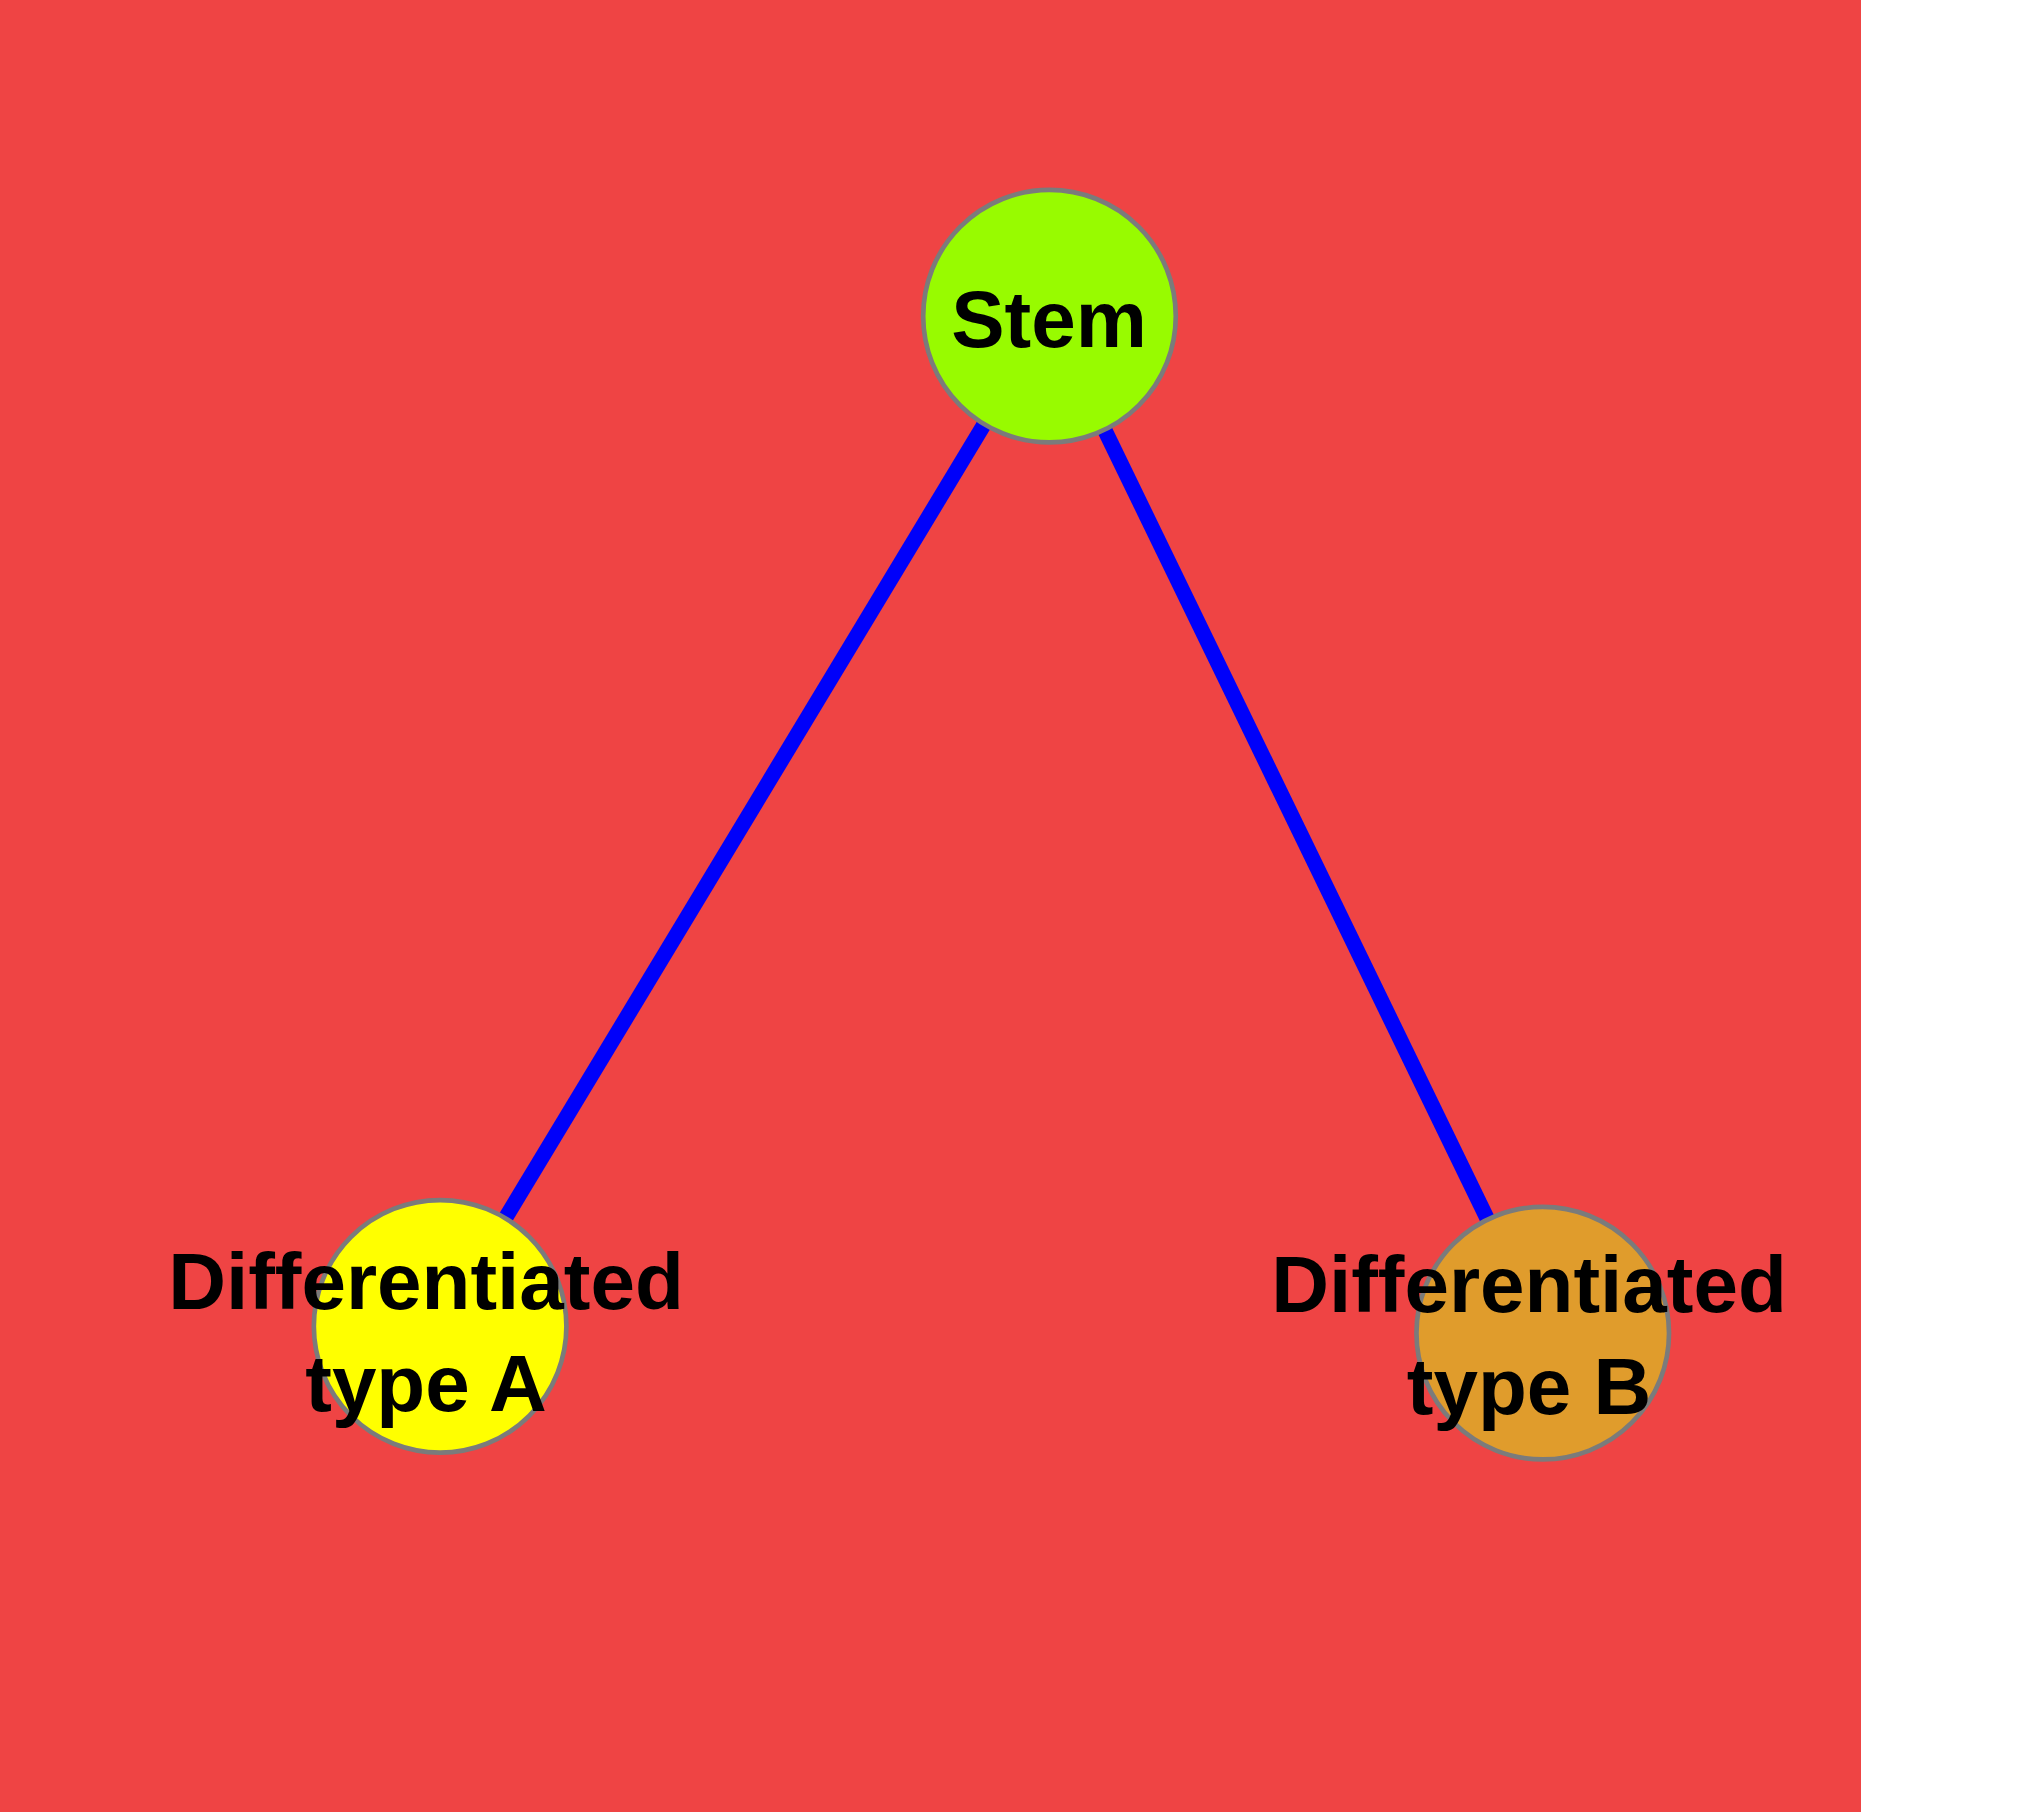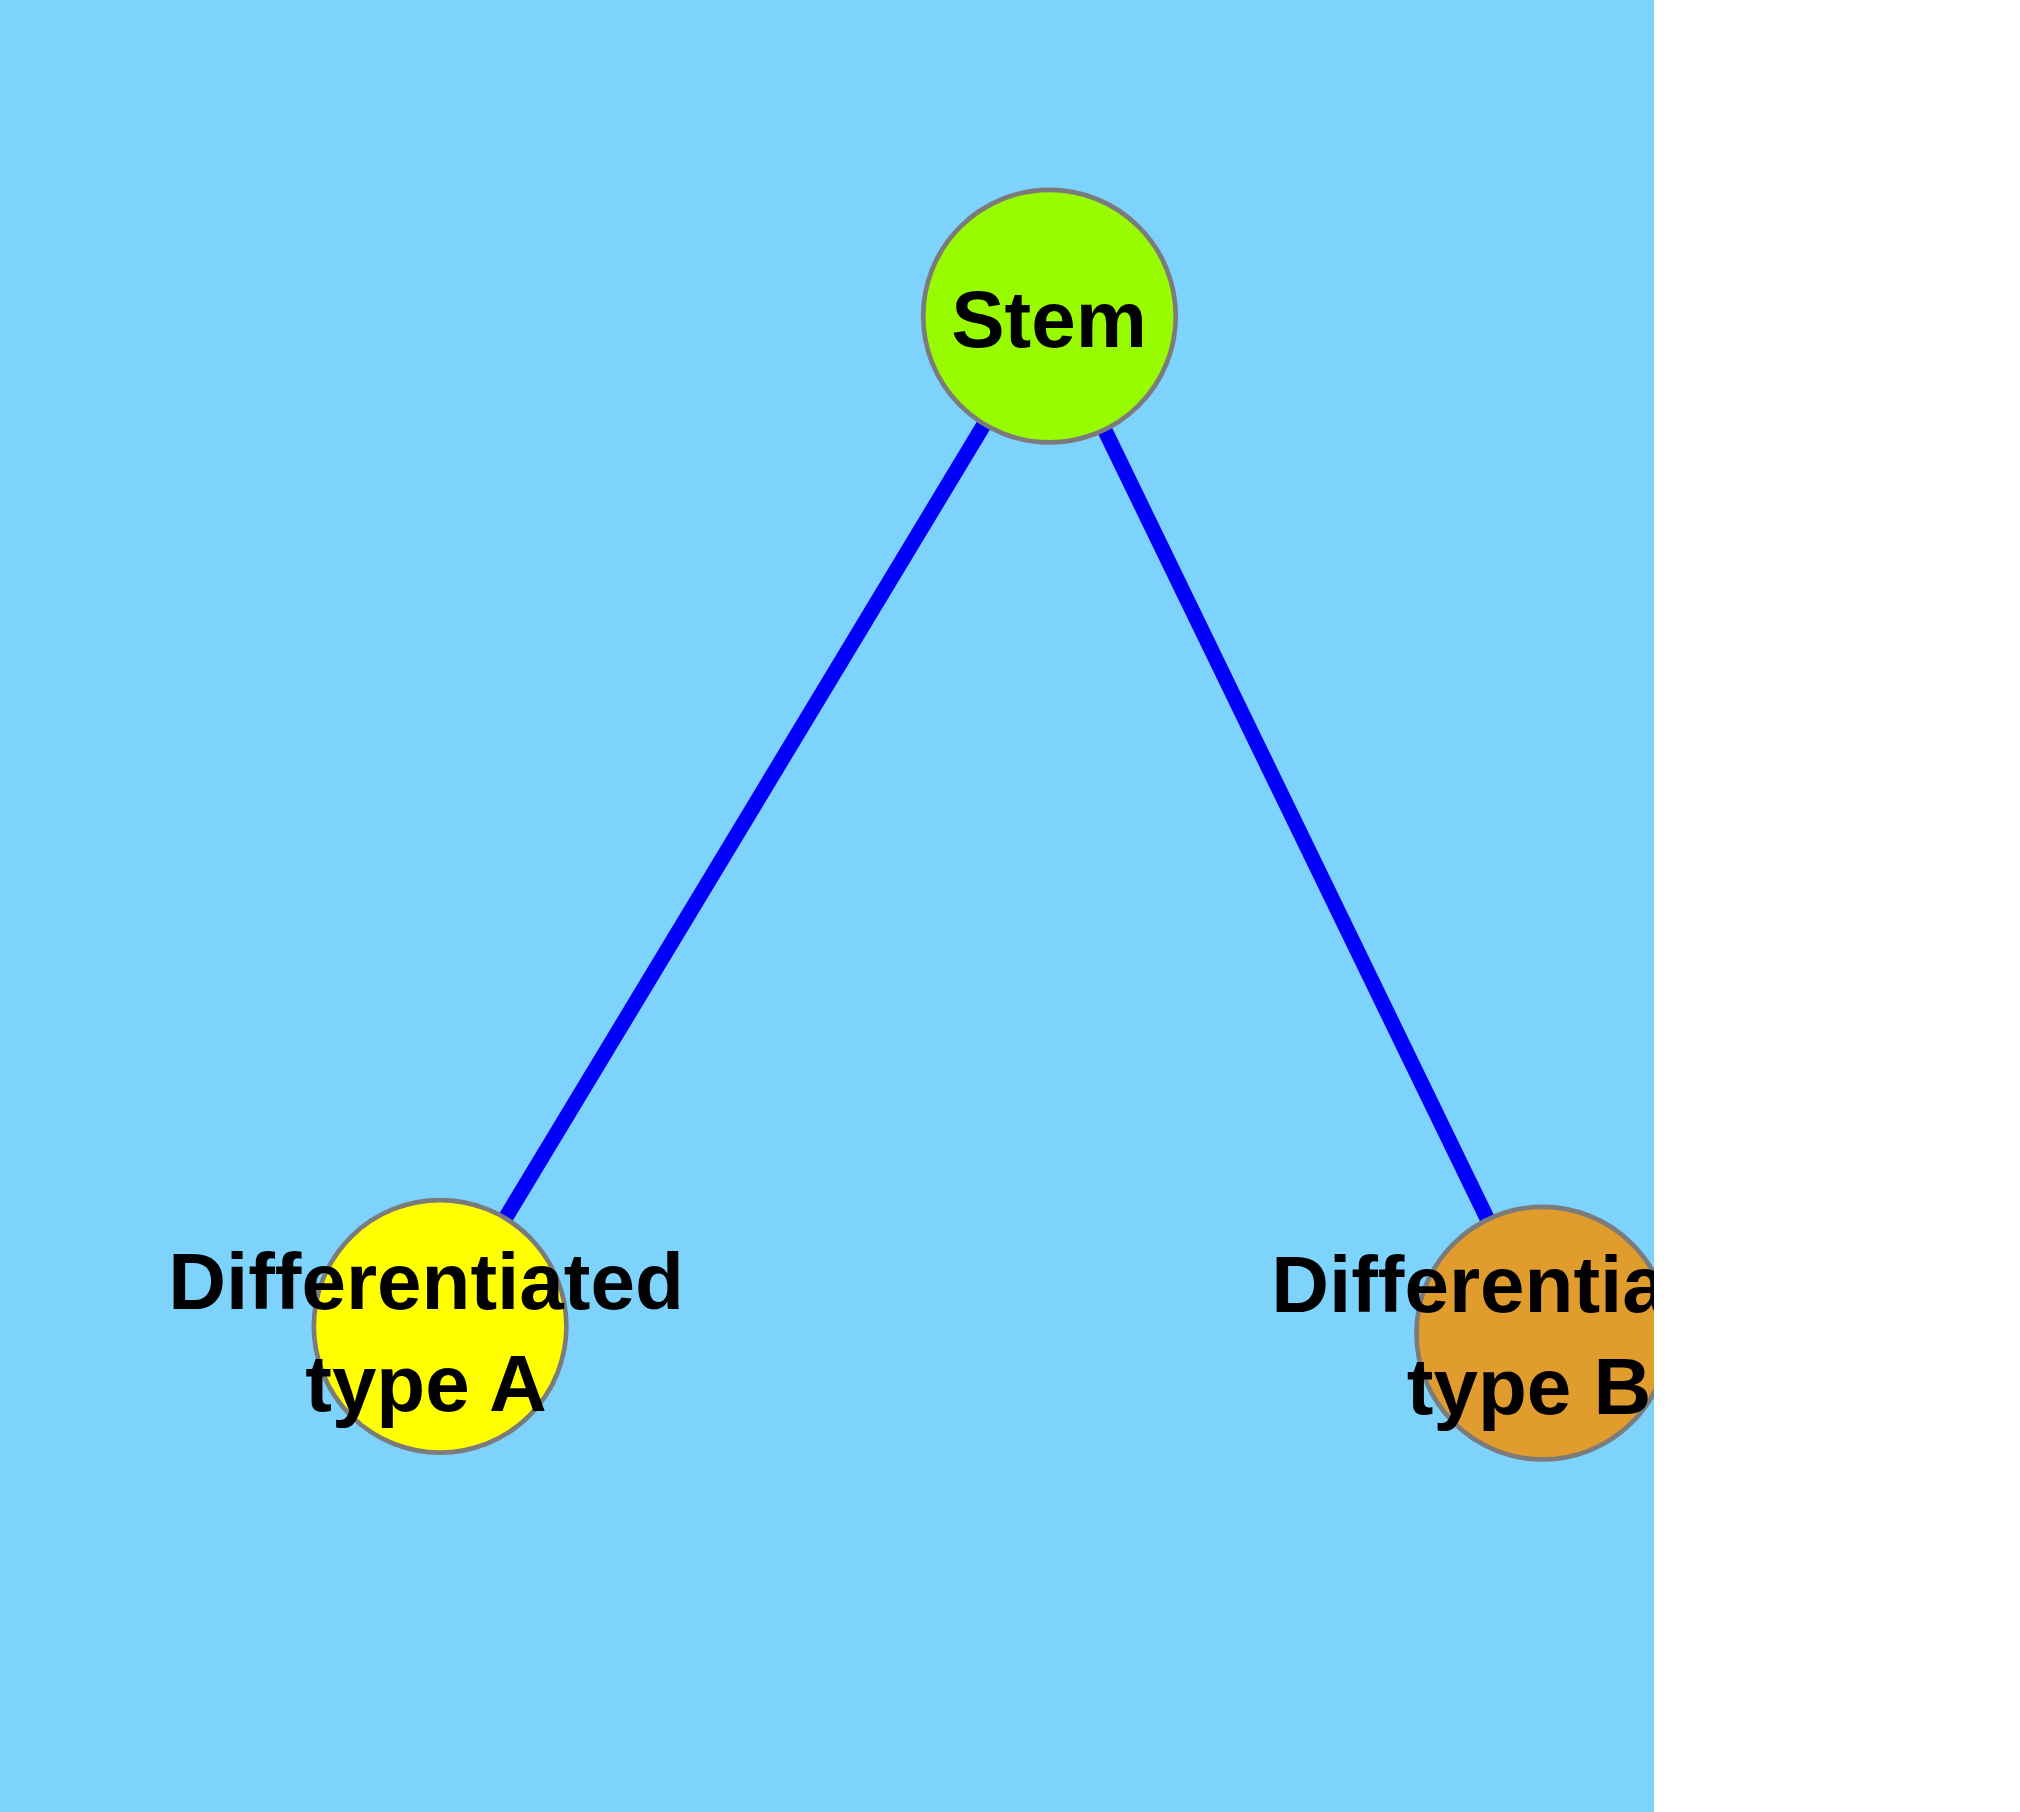--- a/index.html
+++ b/index.html
@@ -24,21 +24,21 @@
     line-height: 102px;
     text-align: center;
     white-space: pre;
     color: #000000;
     letter-spacing: 0px;
   }
 </style>
 </head>
 <body>
 
-<div id="page" style="width: 1654px; height: 1812px; background: #7dd3fc;">
+<div id="page" style="width: 1861px; height: 1812px; background: #ef4444;">
     <svg id="graph-svg" width="2021" height="1812" viewBox="0 0 2384 2138">
       <line x1="1238" y1="373" x2="519" y2="1565" stroke="#0000FA" stroke-width="18"></line>
       <line x1="1238" y1="373" x2="1820" y2="1573" stroke="#0000FA" stroke-width="18"></line>
       <circle cx="1238" cy="373" r="149" fill="#98FB00" stroke="#7B7B7B" stroke-width="5.5"></circle>
       <circle cx="519" cy="1565" r="149" fill="#FFFF00" stroke="#7B7B7B" stroke-width="5.5"></circle>
       <circle cx="1820" cy="1573" r="149" fill="#E09C2C" stroke="#7B7B7B" stroke-width="5.5"></circle>
     </svg>
     <div class="node-label" style="left: 1049px; top: 320px; color: rgb(0, 0, 0);">Stem</div>
     <div class="node-label" style="left: 426px; top: 1333px; color: rgb(0, 0, 0);">Differentiated
 type A</div>

